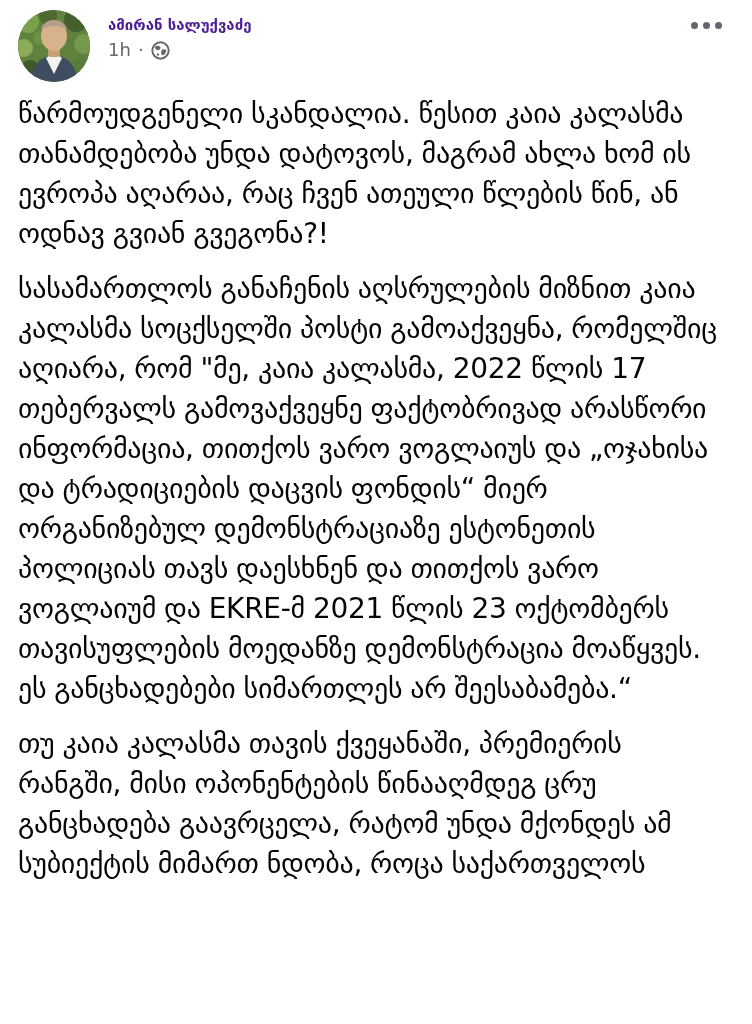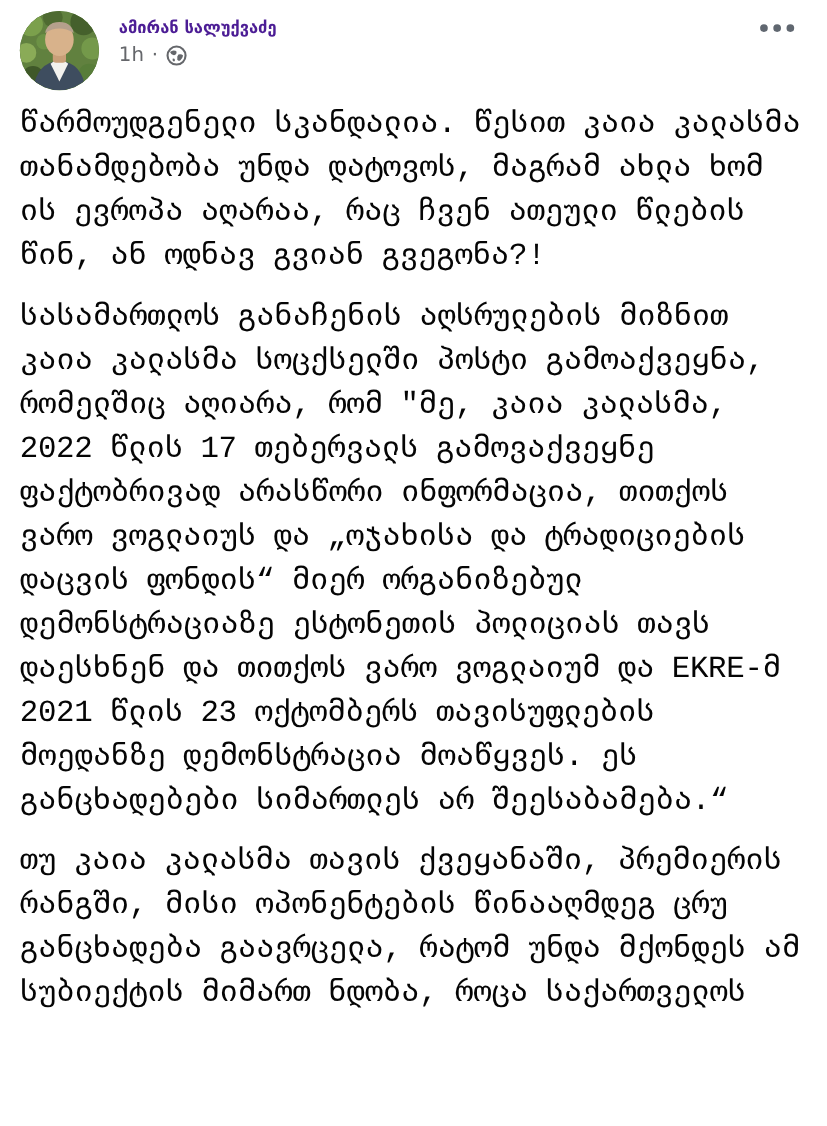--- a/index.html
+++ b/index.html
@@ -75,21 +75,20 @@
 
   
   .post-body { padding: 8px 22px 0 18px; }
   .post-body p {
     margin: 0 0 15px 0;
     font-size: 28px;
     line-height: 40px;
     color: #050505;
     letter-spacing: -0.3px;
     word-spacing: -0.5px;
-    font-family: Liberation Mono, monospace;
   }
 </style>
 </head>
 <body>
 
 <div class="post">
 
   <div class="post-header">
 
     <div class="avatar">

